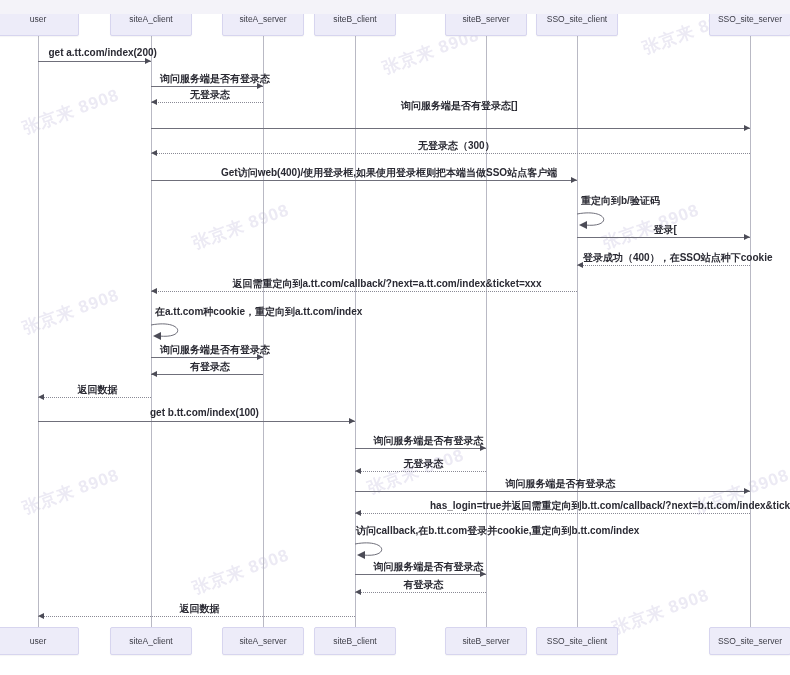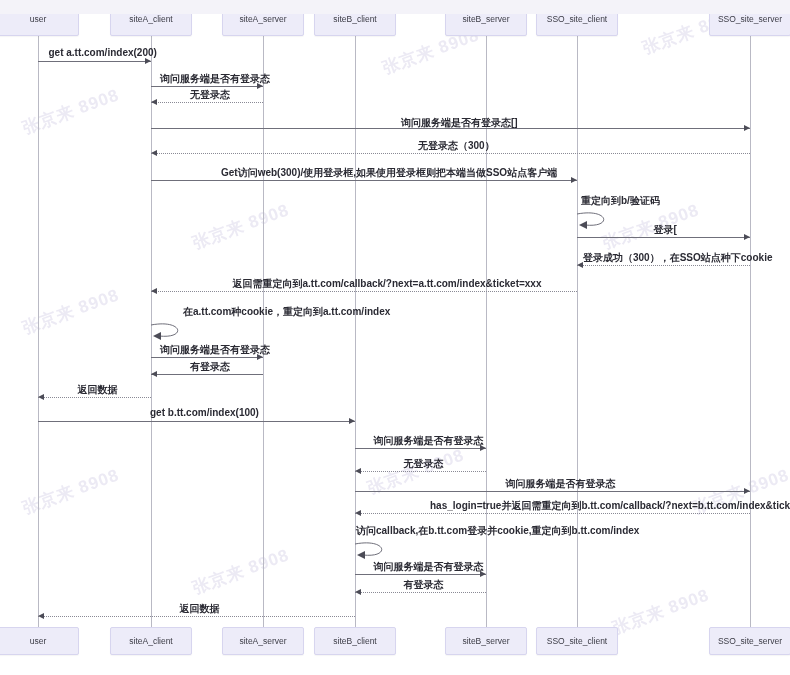--- a/index.html
+++ b/index.html
@@ -123,46 +123,46 @@
       <div class="arrow-head right" style="top: 58px; left: 145px;"></div>
       <div class="msg-label" style="top: 47px; left: 48.5px;">get a.tt.com/index(200)</div>
       <div class="msg-line" style="left: 151px; top: 86px; width: 112px;"></div>
       <div class="arrow-head right" style="top: 83px; left: 257px;"></div>
       <div class="msg-label" style="top: 72px; left: 160px;">询问服务端是否有登录态</div>
       <div class="msg-line dashed" style="left: 151px; top: 102px; width: 112px;"></div>
       <div class="arrow-head left" style="top: 99px; left: 151px;"></div>
       <div class="msg-label" style="top: 88px; left: 190px;">无登录态</div>
       <div class="msg-line" style="left: 151px; top: 128px; width: 599px;"></div>
       <div class="arrow-head right" style="top: 125px; left: 744px;"></div>
-      <div class="msg-label" style="top: 116px; left: 401px;">询问服务端是否有登录态[]</div>
+      <div class="msg-label" style="top: 99px; left: 401px;">询问服务端是否有登录态[]</div>
       <div class="msg-line dashed" style="left: 151px; top: 153px; width: 599px;"></div>
       <div class="arrow-head left" style="top: 150px; left: 151px;"></div>
       <div class="msg-label" style="top: 139px; left: 418px;">无登录态（300）</div>
       <div class="msg-line" style="left: 151px; top: 180px; width: 426px;"></div>
       <div class="arrow-head right" style="top: 177px; left: 571px;"></div>
-      <div class="msg-label" style="top: 166px; left: 221px;">Get访问web(300)/使用登录框,如果使用登录框则把本端当做SSO站点客户端</div>
+      <div class="msg-label" style="top: 166px; left: 221px;">Get访问web(400)/使用登录框,如果使用登录框则把本端当做SSO站点客户端</div>
       <div class="selfloop" style="left: 575px; top: 210px;"><svg width="44" height="22" viewBox="0 0 44 22">
           <path d="M2,4 C34,-2 38,18 10,15" fill="none" stroke="#6f6f7a" stroke-width="1"></path>
           <polygon points="12,11 12,19 4,15" fill="#4c4c57"></polygon>
         </svg></div>
       <div class="msg-label" style="top: 194px; left: 581px;">重定向到b/验证码</div>
       <div class="msg-line" style="left: 577px; top: 237px; width: 173px;"></div>
       <div class="arrow-head right" style="top: 234px; left: 744px;"></div>
       <div class="msg-label" style="top: 223px; left: 653.5px;">登录[</div>
       <div class="msg-line dashed" style="left: 577px; top: 265px; width: 173px;"></div>
       <div class="arrow-head left" style="top: 262px; left: 577px;"></div>
-      <div class="msg-label" style="top: 251px; left: 583px;">登录成功（300），在SSO站点种下cookie</div>
+      <div class="msg-label" style="top: 251px; left: 583px;">登录成功（400），在SSO站点种下cookie</div>
       <div class="msg-line dashed" style="left: 151px; top: 291px; width: 426px;"></div>
       <div class="arrow-head left" style="top: 288px; left: 151px;"></div>
       <div class="msg-label" style="top: 277px; left: 232.5px;">返回需重定向到a.tt.com/callback/?next=a.tt.com/index&amp;ticket=xxx</div>
       <div class="selfloop" style="left: 149px; top: 321px;"><svg width="44" height="22" viewBox="0 0 44 22">
           <path d="M2,4 C34,-2 38,18 10,15" fill="none" stroke="#6f6f7a" stroke-width="1"></path>
           <polygon points="12,11 12,19 4,15" fill="#4c4c57"></polygon>
         </svg></div>
-      <div class="msg-label" style="top: 305px; left: 155px; margin-left: 28px;">在a.tt.com种cookie，重定向到a.tt.com/index</div>
+      <div class="msg-label" style="top: 305px; left: 155px;">在a.tt.com种cookie，重定向到a.tt.com/index</div>
       <div class="msg-line" style="left: 151px; top: 357px; width: 112px;"></div>
       <div class="arrow-head right" style="top: 354px; left: 257px;"></div>
       <div class="msg-label" style="top: 343px; left: 160px;">询问服务端是否有登录态</div>
       <div class="msg-line" style="left: 151px; top: 374px; width: 112px;"></div>
       <div class="arrow-head left" style="top: 371px; left: 151px;"></div>
       <div class="msg-label" style="top: 360px; left: 190px;">有登录态</div>
       <div class="msg-line dashed" style="left: 38px; top: 397px; width: 113px;"></div>
       <div class="arrow-head left" style="top: 394px; left: 38px;"></div>
       <div class="msg-label" style="top: 383px; left: 77.5px;">返回数据</div>
       <div class="msg-line" style="left: 38px; top: 421px; width: 317px;"></div>

